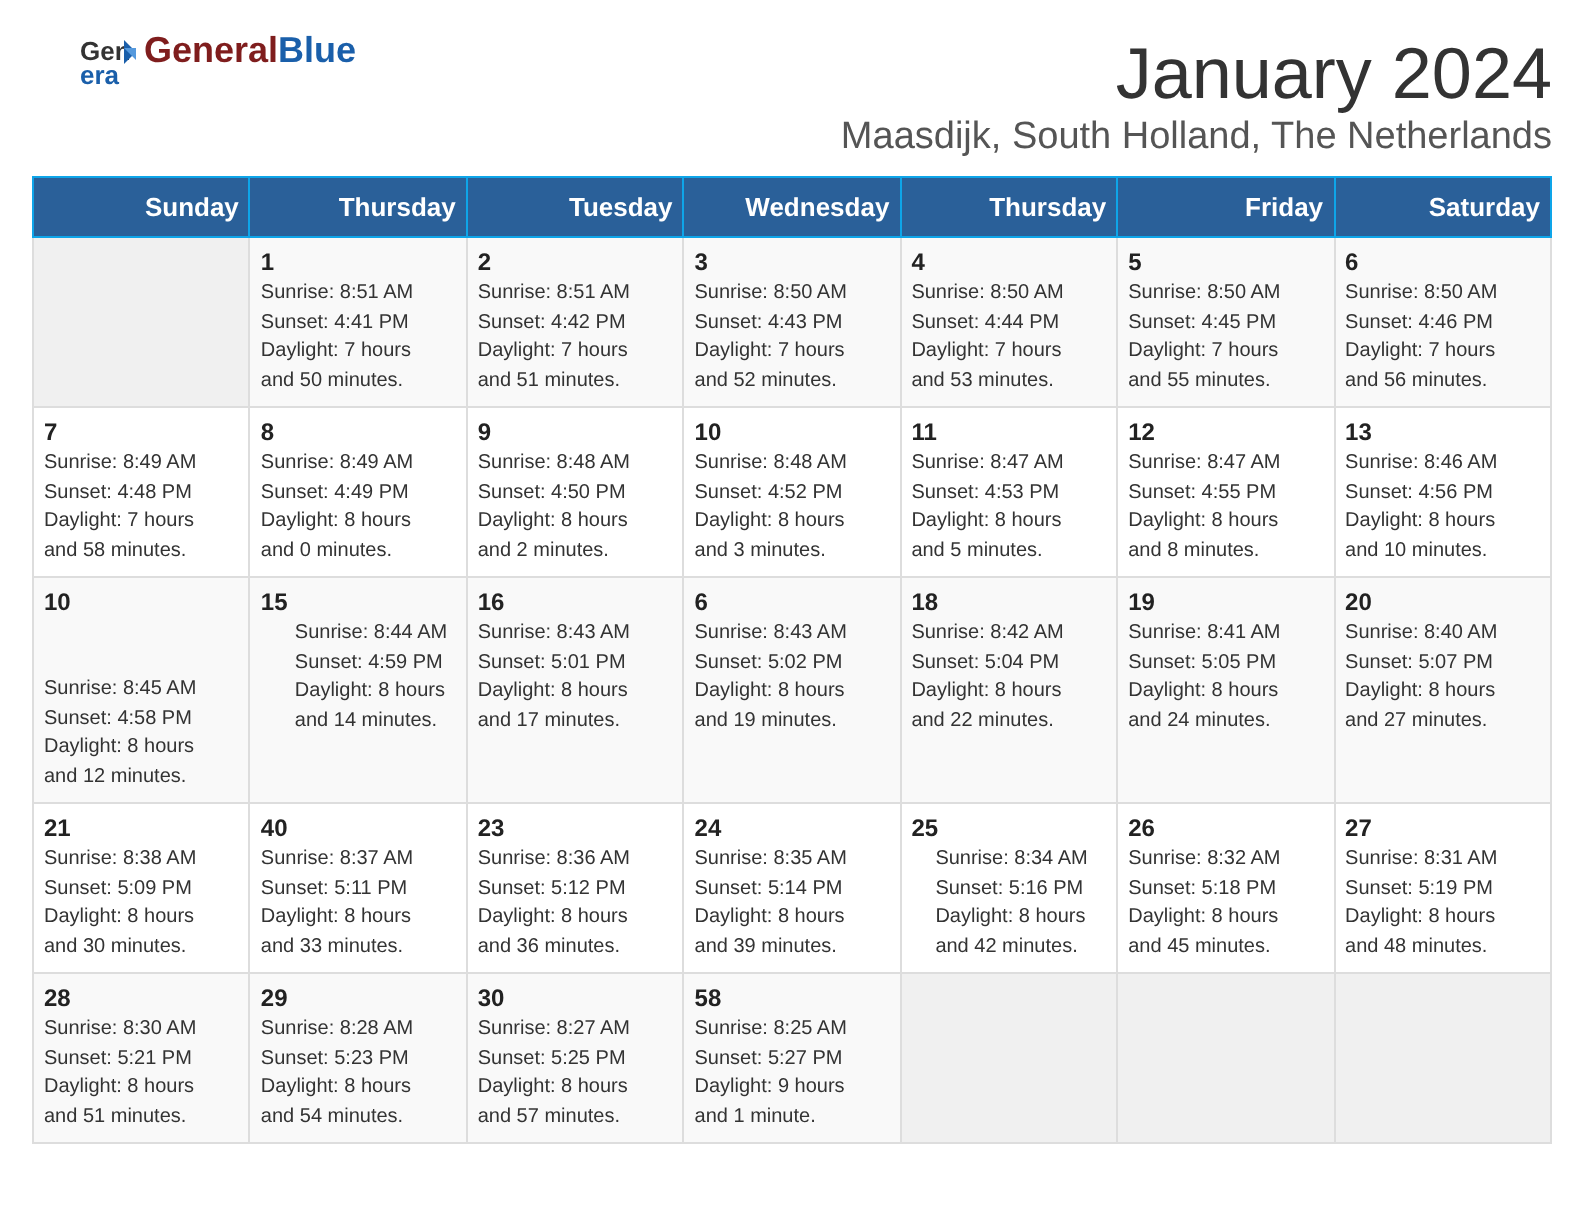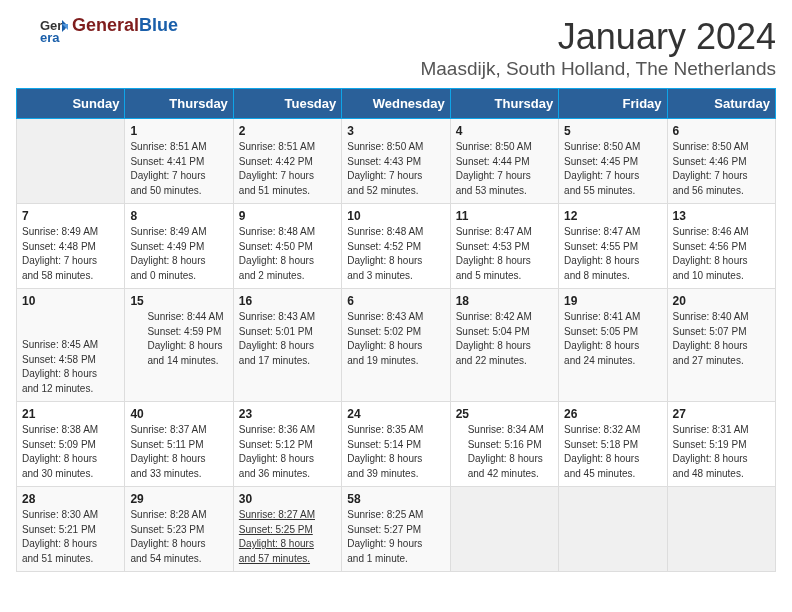--- a/index.html
+++ b/index.html
@@ -334,21 +334,21 @@
         </td>
         <td>
           <span class="day-num">29</span>
           <div class="day-info" style="white-space: pre-line;">Sunrise: 8:28 AM
 Sunset: 5:23 PM
 Daylight: 8 hours
 and 54 minutes.</div>
         </td>
         <td>
           <span class="day-num">30</span>
-          <div class="day-info" style="white-space: pre-line; text-decoration: underline;">Sunrise: 8:27 AM
+          <div class="day-info" style="white-space: pre-line;">Sunrise: 8:27 AM
 Sunset: 5:25 PM
 Daylight: 8 hours
 and 57 minutes.</div>
         </td>
         <td>
           <span class="day-num">58</span>
           <div class="day-info" style="white-space: pre-line;">Sunrise: 8:25 AM
 Sunset: 5:27 PM
 Daylight: 9 hours
 and 1 minute.</div>

